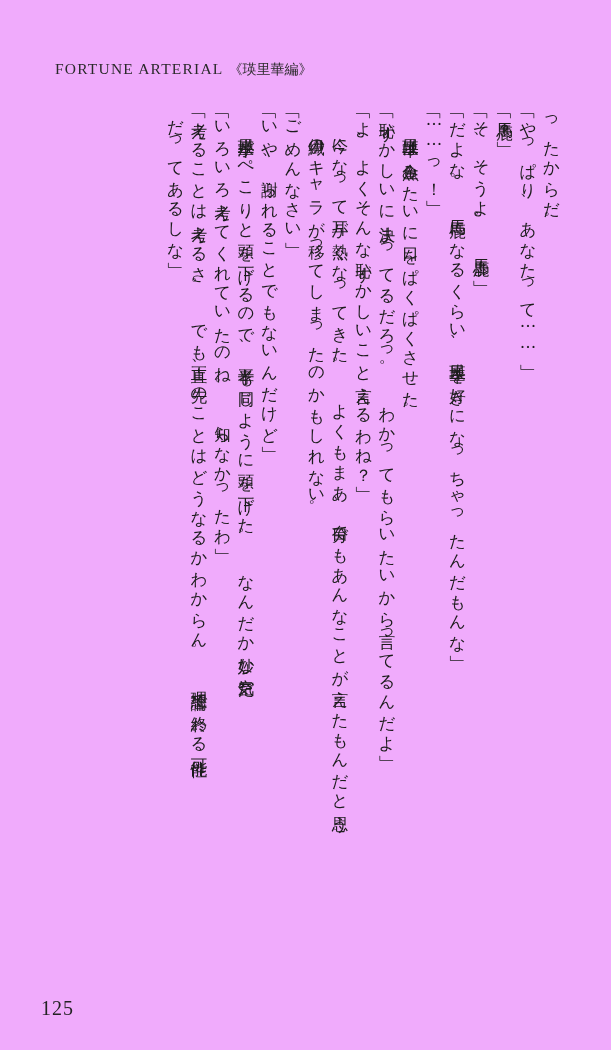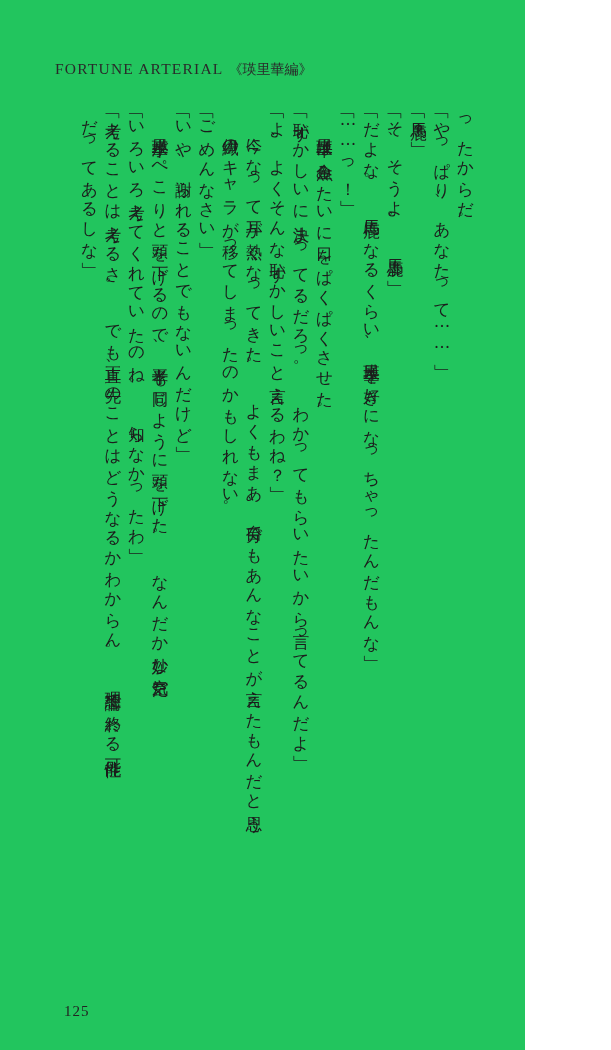--- a/index.html
+++ b/index.html
@@ -2,23 +2,23 @@
 <html><head>
 <meta charset="utf-8">
 <style>
   html, body {
     margin: 0;
     padding: 0;
     background: #ffffff;
   }
   .page {
     position: relative;
-    width: 525px;
+    width: 611px;
     height: 1050px;
-    background: #22c55e;
+    background: #f0abfc;
     overflow: hidden;
     font-family: "Liberation Serif", "DejaVu Serif", serif;
     color: #1a1a1a;
   }
   .header {
     position: absolute;
     top: 60px;
     left: 55px;
     font-family: "Liberation Serif", "DejaVu Serif", serif;
     font-size: 15px;
@@ -56,24 +56,24 @@
     margin-left: 7px;
     color: #1c1c1c;
     white-space: pre;
   }
   
   .ind-0 { padding-top: 0px; }
   .ind-1 { padding-top: 17px; }
 
   .page-number {
     position: absolute;
-    left: 64px;
+    left: 41px;
     bottom: 30px;
     font-family: "Liberation Serif", "DejaVu Serif", serif;
-    font-size: 15px;
+    font-size: 20px;
     color: #222;
     letter-spacing: 1px;
   }
 </style>
 </head>
 <body>
 
 <div class="page">
 
   <div class="header">

